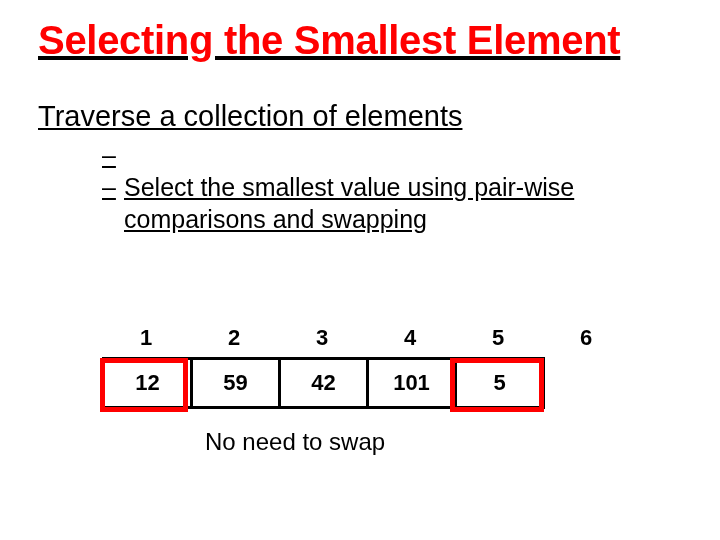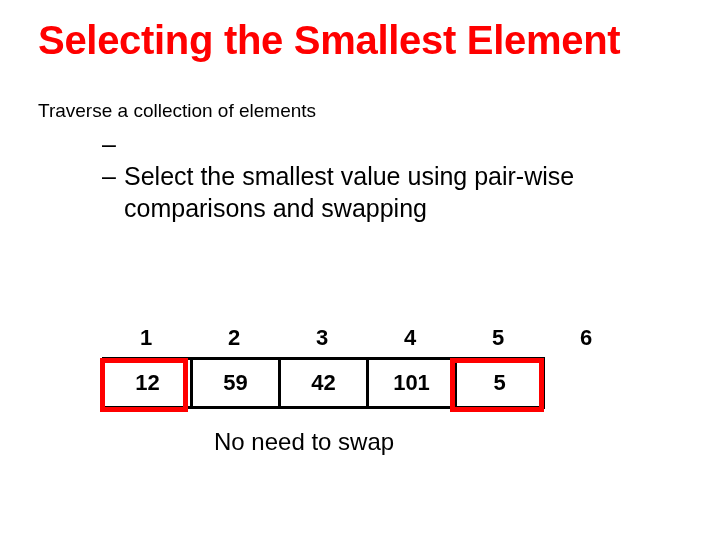--- a/index.html
+++ b/index.html
@@ -10,31 +10,32 @@
     background: #ffffff;
     font-family: "Comic Sans MS", "Comic Sans", cursive, sans-serif;
     color: #000000;
   }
   .slide {
     position: relative;
     width: 720px;
     height: 540px;
     box-sizing: border-box;
     padding: 18px 38px 0 38px;
+    text-decoration: underline;
   }
   .title {
     font-size: 40px;
     line-height: 1.1;
     color: #ff0000;
     margin: 0;
     white-space: nowrap;
     letter-spacing: -0.3px;
   }
   .lead {
-    font-size: 19px;
+    font-size: 29px;
     margin: 38px 0 6px 0;
     color: #000;
   }
   .bullets {
     margin: 0 0 0 64px;
     font-size: 25px;
     line-height: 1.28;
   }
   .bullets .row {
     display: flex;
@@ -96,21 +97,21 @@
   }
   .hl-b {
     left: 450px;
     top: 358px;
     width: 94px;
     height: 54px;
   }
 
   .caption {
     position: absolute;
-    left: 214px;
+    left: 205px;
     top: 428px;
     font-size: 24px;
   }
 </style>
 </head>
 <body>
 
 <div class="slide">
 
   <h1 class="title">Selecting the Smallest Element</h1>

